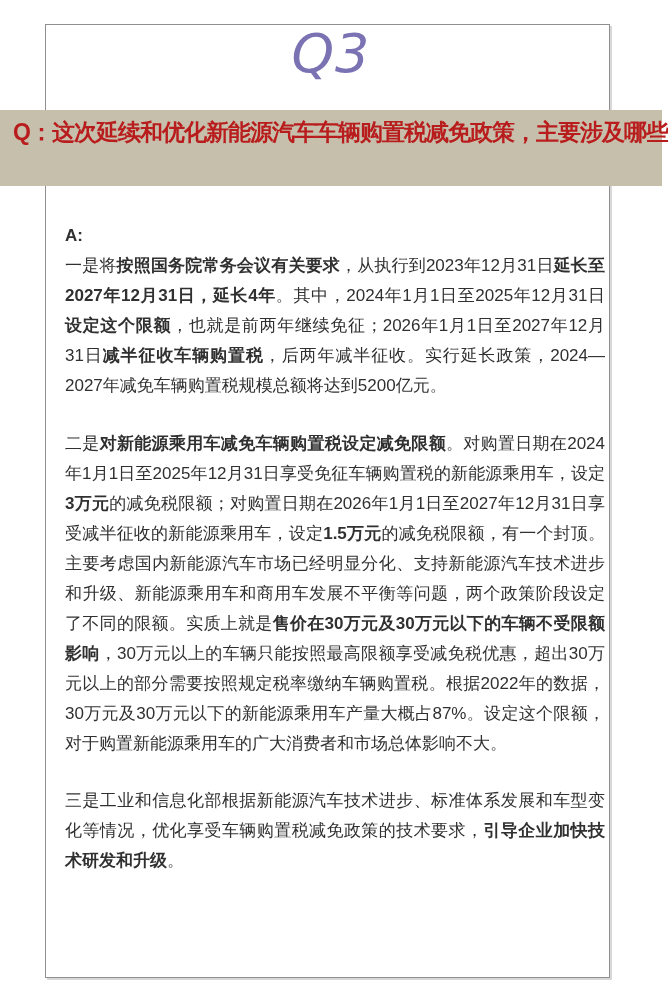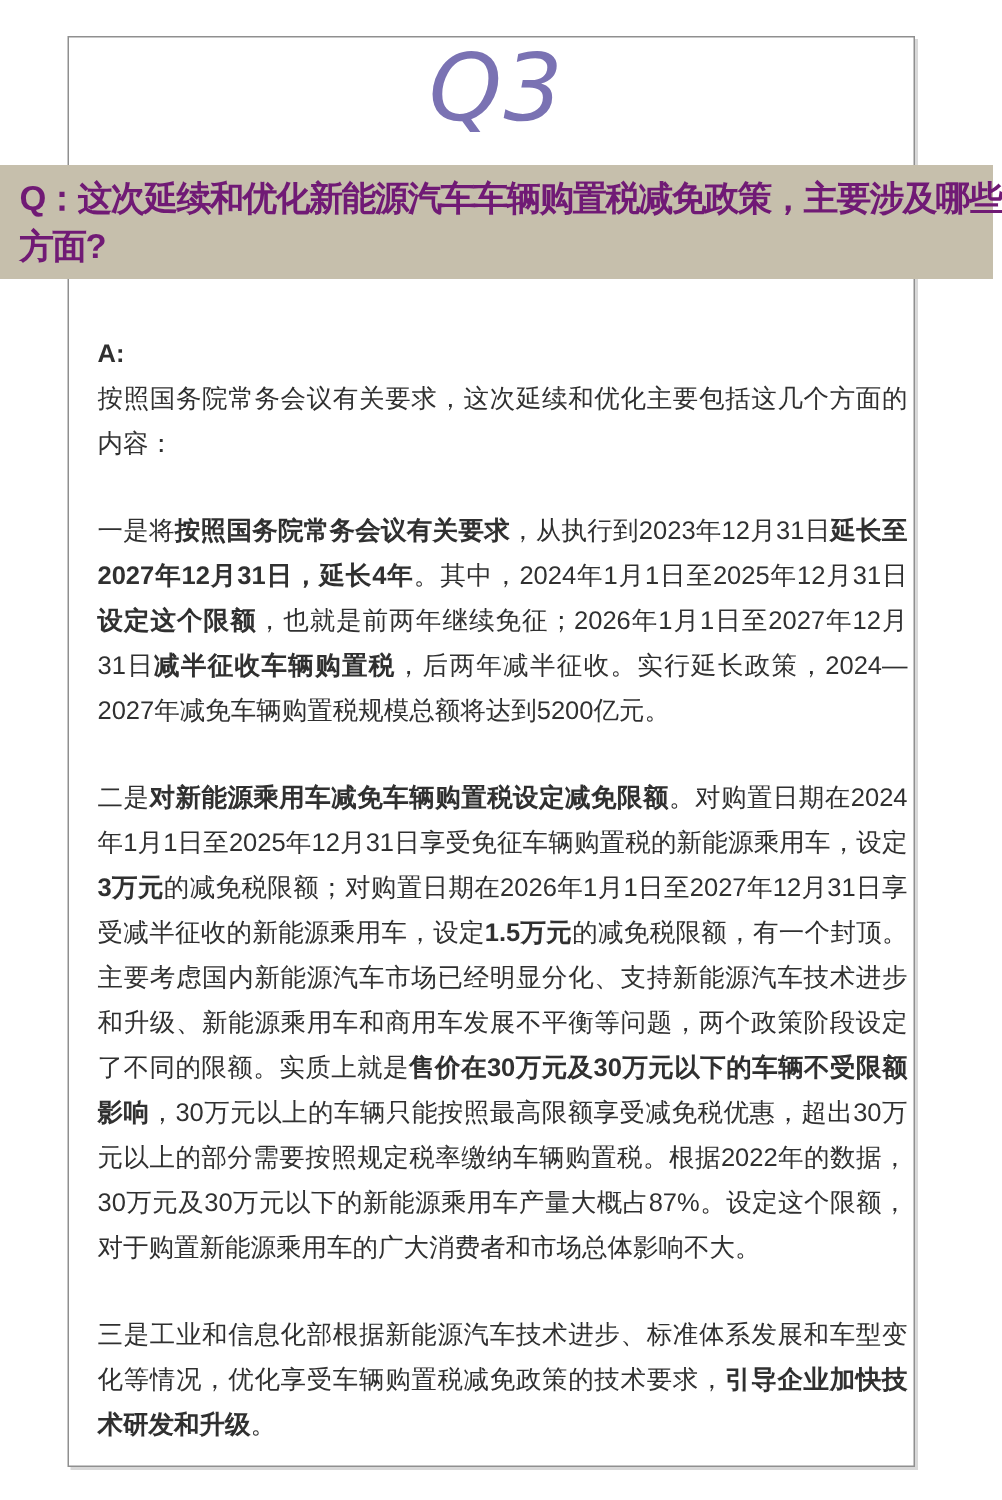--- a/index.html
+++ b/index.html
@@ -10,56 +10,54 @@
   .doc-box{
     position:absolute;left:45px;top:24px;width:563px;height:952px;
     background:#ffffff;border:1px solid #8f8f8f;
     box-shadow:2px 2px 0 #d8d8d8;
   }
   .q3-title{
     position:absolute;left:0;top:26px;width:662px;
     text-align:center;
     font-family:"DejaVu Sans",sans-serif;
     font-style:italic;font-weight:500;
-    font-size:62px;line-height:1.05;
+    font-size:54px;line-height:1.05;
     color:#7a72b3;letter-spacing:1px;
   }
   .q-banner{
     position:absolute;left:0;top:110px;width:649px;height:76px;
     padding-left:13px;
-    background:#c6bfac;color:#701a75;
+    background:#c6bfac;color:#b91c1c;
     font-weight:bold;font-size:23px;letter-spacing:-1px;
   }
   .q-banner .banner-line{
     white-space:nowrap;line-height:32px;
   }
   .q-banner .banner-line:first-child{margin-top:6px;}
   .answer-content{
     position:absolute;left:65px;top:221px;width:540px;
     font-size:17px;line-height:30px;color:#303030;
     text-align:justify;
   }
   .answer-content p{margin:0 0 28px 0;}
   .answer-content p.a-label{margin:0;font-weight:bold;}
-  .answer-content p:last-child{margin-bottom:0;}
+  .answer-content p:last-child{margin-bottom:0;font-family:Liberation Mono, monospace;}
   .answer-content b{font-weight:bold;}
 </style>
 </head>
 <body>
 
 <div class="doc-box"></div>
 
 <div class="q3-title">Q3</div>
 
 <div class="q-banner">
   <div class="banner-line">Q：这次延续和优化新能源汽车车辆购置税减免政策，主要涉及哪些</div>
-  <div class="banner-line">方面?</div>
 </div>
 
 <div class="answer-content">
   <p class="a-label">A:</p>
   <div id="paragraphs">
-      <p><span>按照国务院常务会议有关要求，这次延续和优化主要包括这几个方面的内容：</span></p>
       <p><span>一是将</span><b>按照国务院常务会议有关要求</b><span>，从执行到2023年12月31日</span><b>延长至2027年12月31日，延长4年</b><span>。其中，2024年1月1日至2025年12月31日</span><b>设定这个限额</b><span>，也就是前两年继续免征；2026年1月1日至2027年12月31日</span><b>减半征收车辆购置税</b><span>，后两年减半征收。实行延长政策，2024—2027年减免车辆购置税规模总额将达到5200亿元。</span></p>
       <p><span>二是</span><b>对新能源乘用车减免车辆购置税设定减免限额</b><span>。对购置日期在2024年1月1日至2025年12月31日享受免征车辆购置税的新能源乘用车，设定</span><b>3万元</b><span>的减免税限额；对购置日期在2026年1月1日至2027年12月31日享受减半征收的新能源乘用车，设定</span><b>1.5万元</b><span>的减免税限额，有一个封顶。主要考虑国内新能源汽车市场已经明显分化、支持新能源汽车技术进步和升级、新能源乘用车和商用车发展不平衡等问题，两个政策阶段设定了不同的限额。实质上就是</span><b>售价在30万元及30万元以下的车辆不受限额影响</b><span>，30万元以上的车辆只能按照最高限额享受减免税优惠，超出30万元以上的部分需要按照规定税率缴纳车辆购置税。根据2022年的数据，30万元及30万元以下的新能源乘用车产量大概占87%。设定这个限额，对于购置新能源乘用车的广大消费者和市场总体影响不大。</span></p>
       <p><span>三是工业和信息化部根据新能源汽车技术进步、标准体系发展和车型变化等情况，优化享受车辆购置税减免政策的技术要求，</span><b>引导企业加快技术研发和升级</b><span>。</span></p>
     </div>
 </div>
 
 </body></html>

